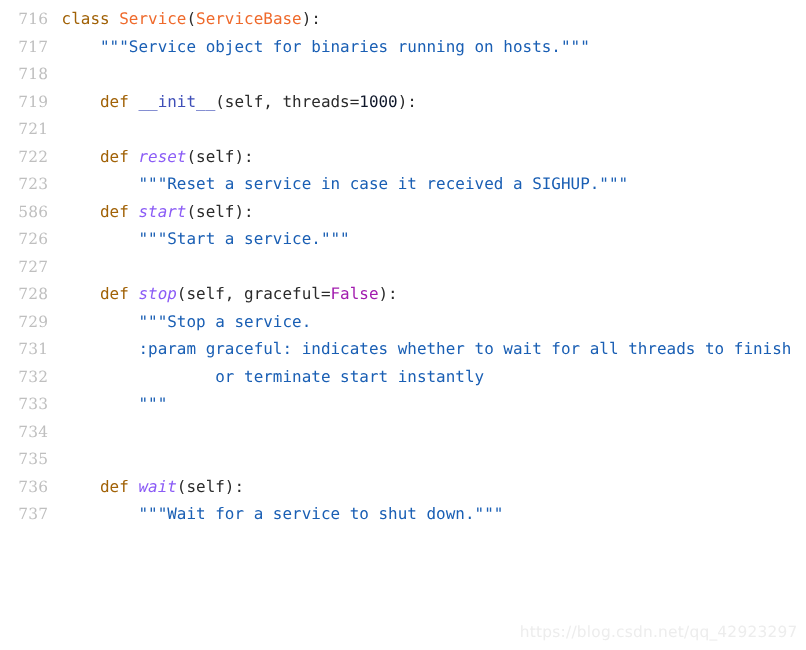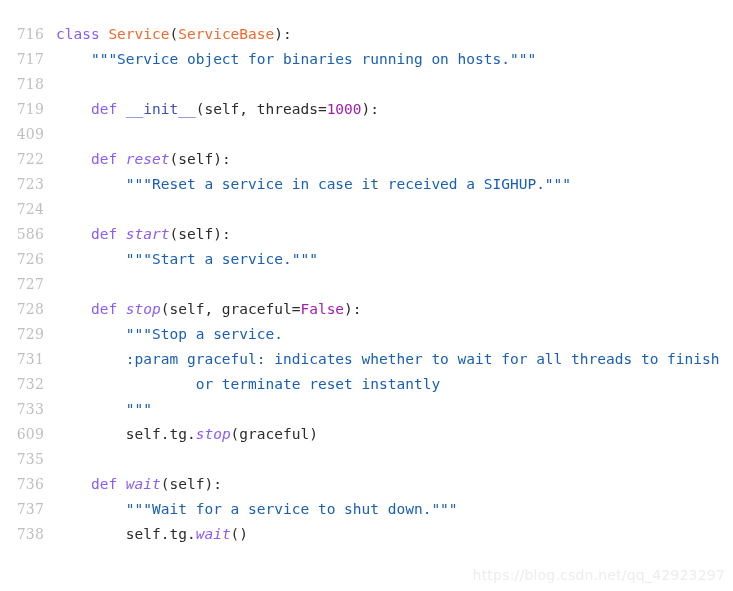--- a/index.html
+++ b/index.html
@@ -13,21 +13,21 @@
     height: 591px;
     overflow: hidden;
     position: relative;
     font-family: "DejaVu Sans Mono", "Liberation Mono", monospace;
   }
 
   #code-listing {
     position: relative;
     width: 733px;
     height: 591px;
-    padding-top: 22px;
+    padding-top: 6px;
     box-sizing: border-box;
   }
 
   .code-line {
     display: flex;
     align-items: baseline;
     height: 25px;
     line-height: 25px;
     white-space: pre;
   }
@@ -47,26 +47,26 @@
 
   .line-content {
     font-family: "DejaVu Sans Mono", "Liberation Mono", monospace;
     font-size: 14.5px;
     letter-spacing: 0px;
     color: #2b2b2b;
     white-space: pre;
   }
 
   
-  .tok-keyword   { color: #8b5cf6; margin-top: 44px; }
+  .tok-keyword   { color: #a16207; margin-top: 44px; }
   .tok-classname { color: #ef6a2c; text-align: right; }
   .tok-funcname  { color: #8b5cf6; font-style: italic; }
   .tok-dunder    { color: #3f4fb8; }
   .tok-string    { color: #1a5fb4; }
-  .tok-number    { color: #a21caf; }
+  .tok-number    { color: #0f172a; }
   .tok-constant  { color: #a21caf; }
   .tok-plain     { color: #2b2b2b; }
 
   #watermark {
     position: absolute;
     right: 8px;
     bottom: 8px;
     font-family: "DejaVu Sans", "Liberation Sans", sans-serif;
     font-size: 14px;
     color: #ededed;
@@ -76,32 +76,30 @@
   }
 </style>
 </head>
 <body>
 
 <div id="code-listing">
     <div class="code-line"><span class="line-number">716</span><span class="line-content"><span class="tok-keyword">class </span><span class="tok-classname">Service</span><span class="tok-plain">(</span><span class="tok-classname">ServiceBase</span><span class="tok-plain">):</span></span></div>
     <div class="code-line"><span class="line-number">717</span><span class="line-content"><span class="tok-plain">    </span><span class="tok-string">"""Service object for binaries running on hosts."""</span></span></div>
     <div class="code-line"><span class="line-number">718</span><span class="line-content"></span></div>
     <div class="code-line"><span class="line-number">719</span><span class="line-content"><span class="tok-plain">    </span><span class="tok-keyword">def </span><span class="tok-dunder">__init__</span><span class="tok-plain">(self, threads=</span><span class="tok-number">1000</span><span class="tok-plain">):</span></span></div>
-    <div class="code-line"><span class="line-number">409</span><span class="line-content"></span></div>
+    <div class="code-line"><span class="line-number">721</span><span class="line-content"></span></div>
     <div class="code-line"><span class="line-number">722</span><span class="line-content"><span class="tok-plain">    </span><span class="tok-keyword">def </span><span class="tok-funcname">reset</span><span class="tok-plain">(self):</span></span></div>
     <div class="code-line"><span class="line-number">723</span><span class="line-content"><span class="tok-plain">        </span><span class="tok-string">"""Reset a service in case it received a SIGHUP."""</span></span></div>
-    <div class="code-line"><span class="line-number">724</span><span class="line-content"></span></div>
     <div class="code-line"><span class="line-number">586</span><span class="line-content"><span class="tok-plain">    </span><span class="tok-keyword">def </span><span class="tok-funcname">start</span><span class="tok-plain">(self):</span></span></div>
     <div class="code-line"><span class="line-number">726</span><span class="line-content"><span class="tok-plain">        </span><span class="tok-string">"""Start a service."""</span></span></div>
     <div class="code-line"><span class="line-number">727</span><span class="line-content"></span></div>
     <div class="code-line"><span class="line-number">728</span><span class="line-content"><span class="tok-plain">    </span><span class="tok-keyword">def </span><span class="tok-funcname">stop</span><span class="tok-plain">(self, graceful=</span><span class="tok-constant">False</span><span class="tok-plain">):</span></span></div>
     <div class="code-line"><span class="line-number">729</span><span class="line-content"><span class="tok-plain">        </span><span class="tok-string">"""Stop a service.</span></span></div>
     <div class="code-line"><span class="line-number">731</span><span class="line-content"><span class="tok-plain">        </span><span class="tok-string">:param graceful: indicates whether to wait for all threads to finish</span></span></div>
-    <div class="code-line"><span class="line-number">732</span><span class="line-content"><span class="tok-plain">        </span><span class="tok-string">        or terminate reset instantly</span></span></div>
+    <div class="code-line"><span class="line-number">732</span><span class="line-content"><span class="tok-plain">        </span><span class="tok-string">        or terminate start instantly</span></span></div>
     <div class="code-line"><span class="line-number">733</span><span class="line-content"><span class="tok-plain">        </span><span class="tok-string">"""</span></span></div>
-    <div class="code-line"><span class="line-number">609</span><span class="line-content"><span class="tok-plain">        self.tg.</span><span class="tok-funcname">stop</span><span class="tok-plain">(graceful)</span></span></div>
+    <div class="code-line"><span class="line-number">734</span></div>
     <div class="code-line"><span class="line-number">735</span><span class="line-content"></span></div>
     <div class="code-line"><span class="line-number">736</span><span class="line-content"><span class="tok-plain">    </span><span class="tok-keyword">def </span><span class="tok-funcname">wait</span><span class="tok-plain">(self):</span></span></div>
     <div class="code-line"><span class="line-number">737</span><span class="line-content"><span class="tok-plain">        </span><span class="tok-string">"""Wait for a service to shut down."""</span></span></div>
-    <div class="code-line"><span class="line-number">738</span><span class="line-content"><span class="tok-plain">        self.tg.</span><span class="tok-funcname">wait</span><span class="tok-plain">()</span></span></div>
   </div>
 
 <div id="watermark">https://blog.csdn.net/qq_42923297</div>
 
 </body></html>

